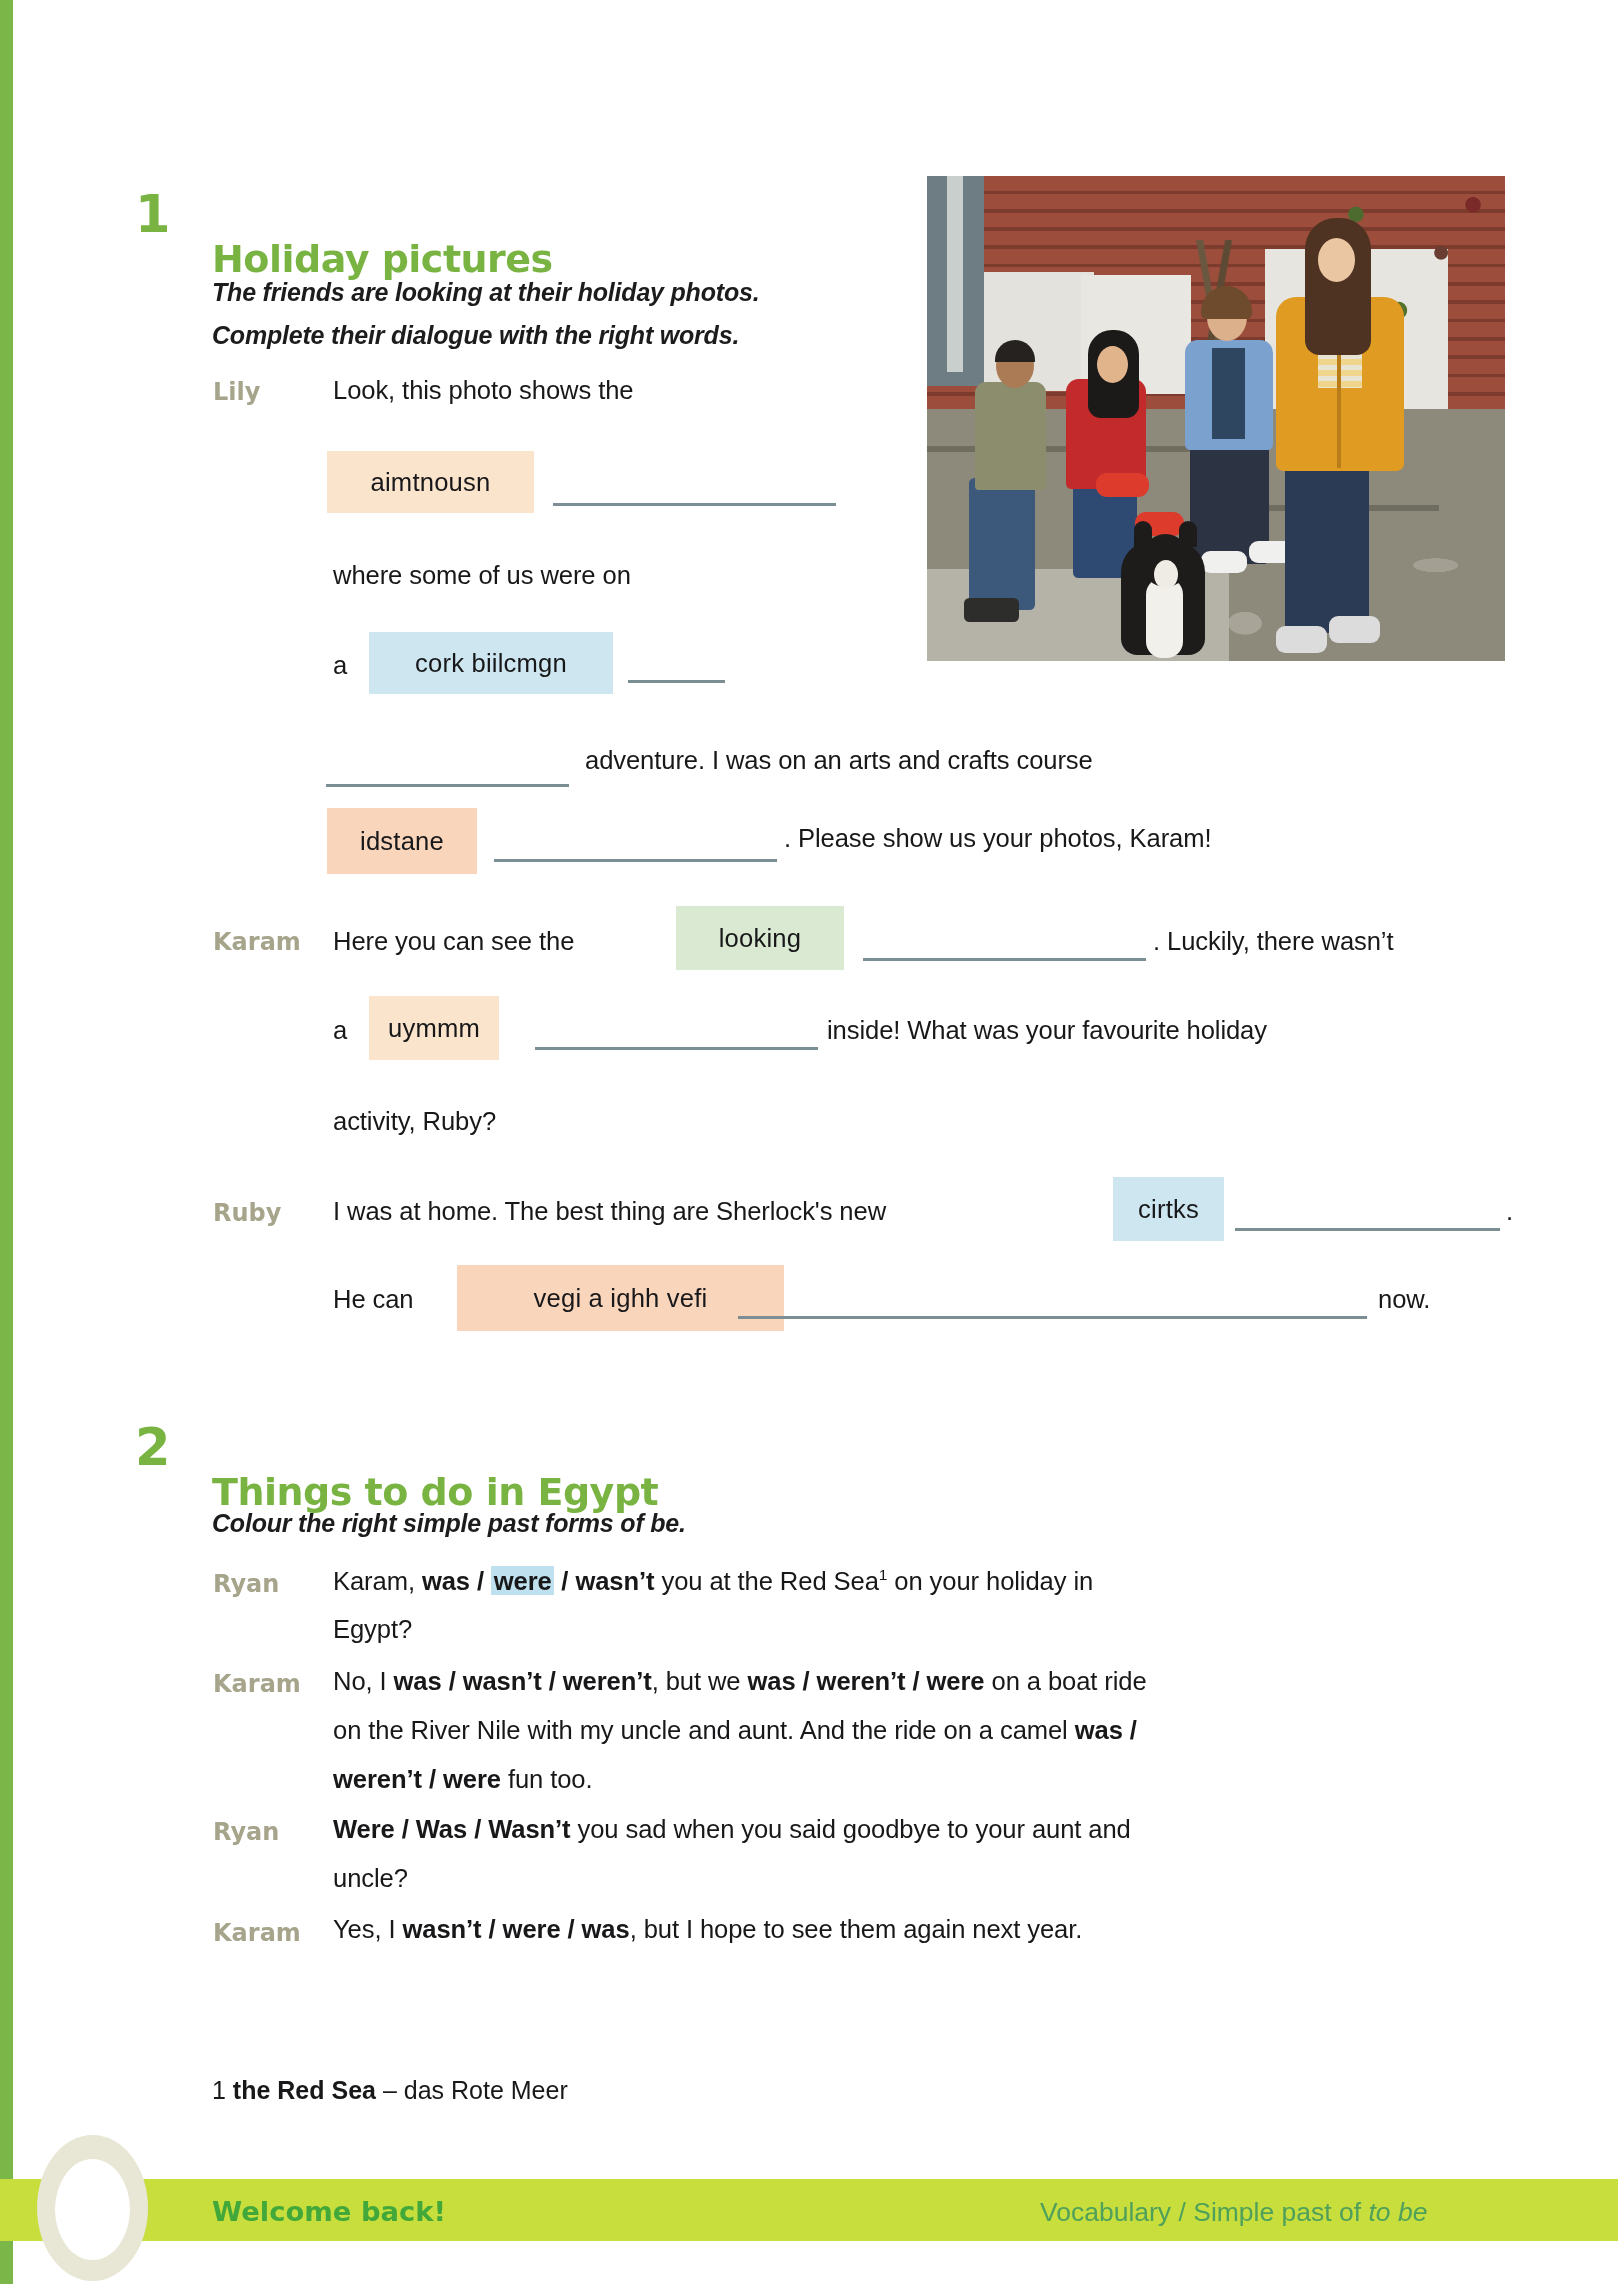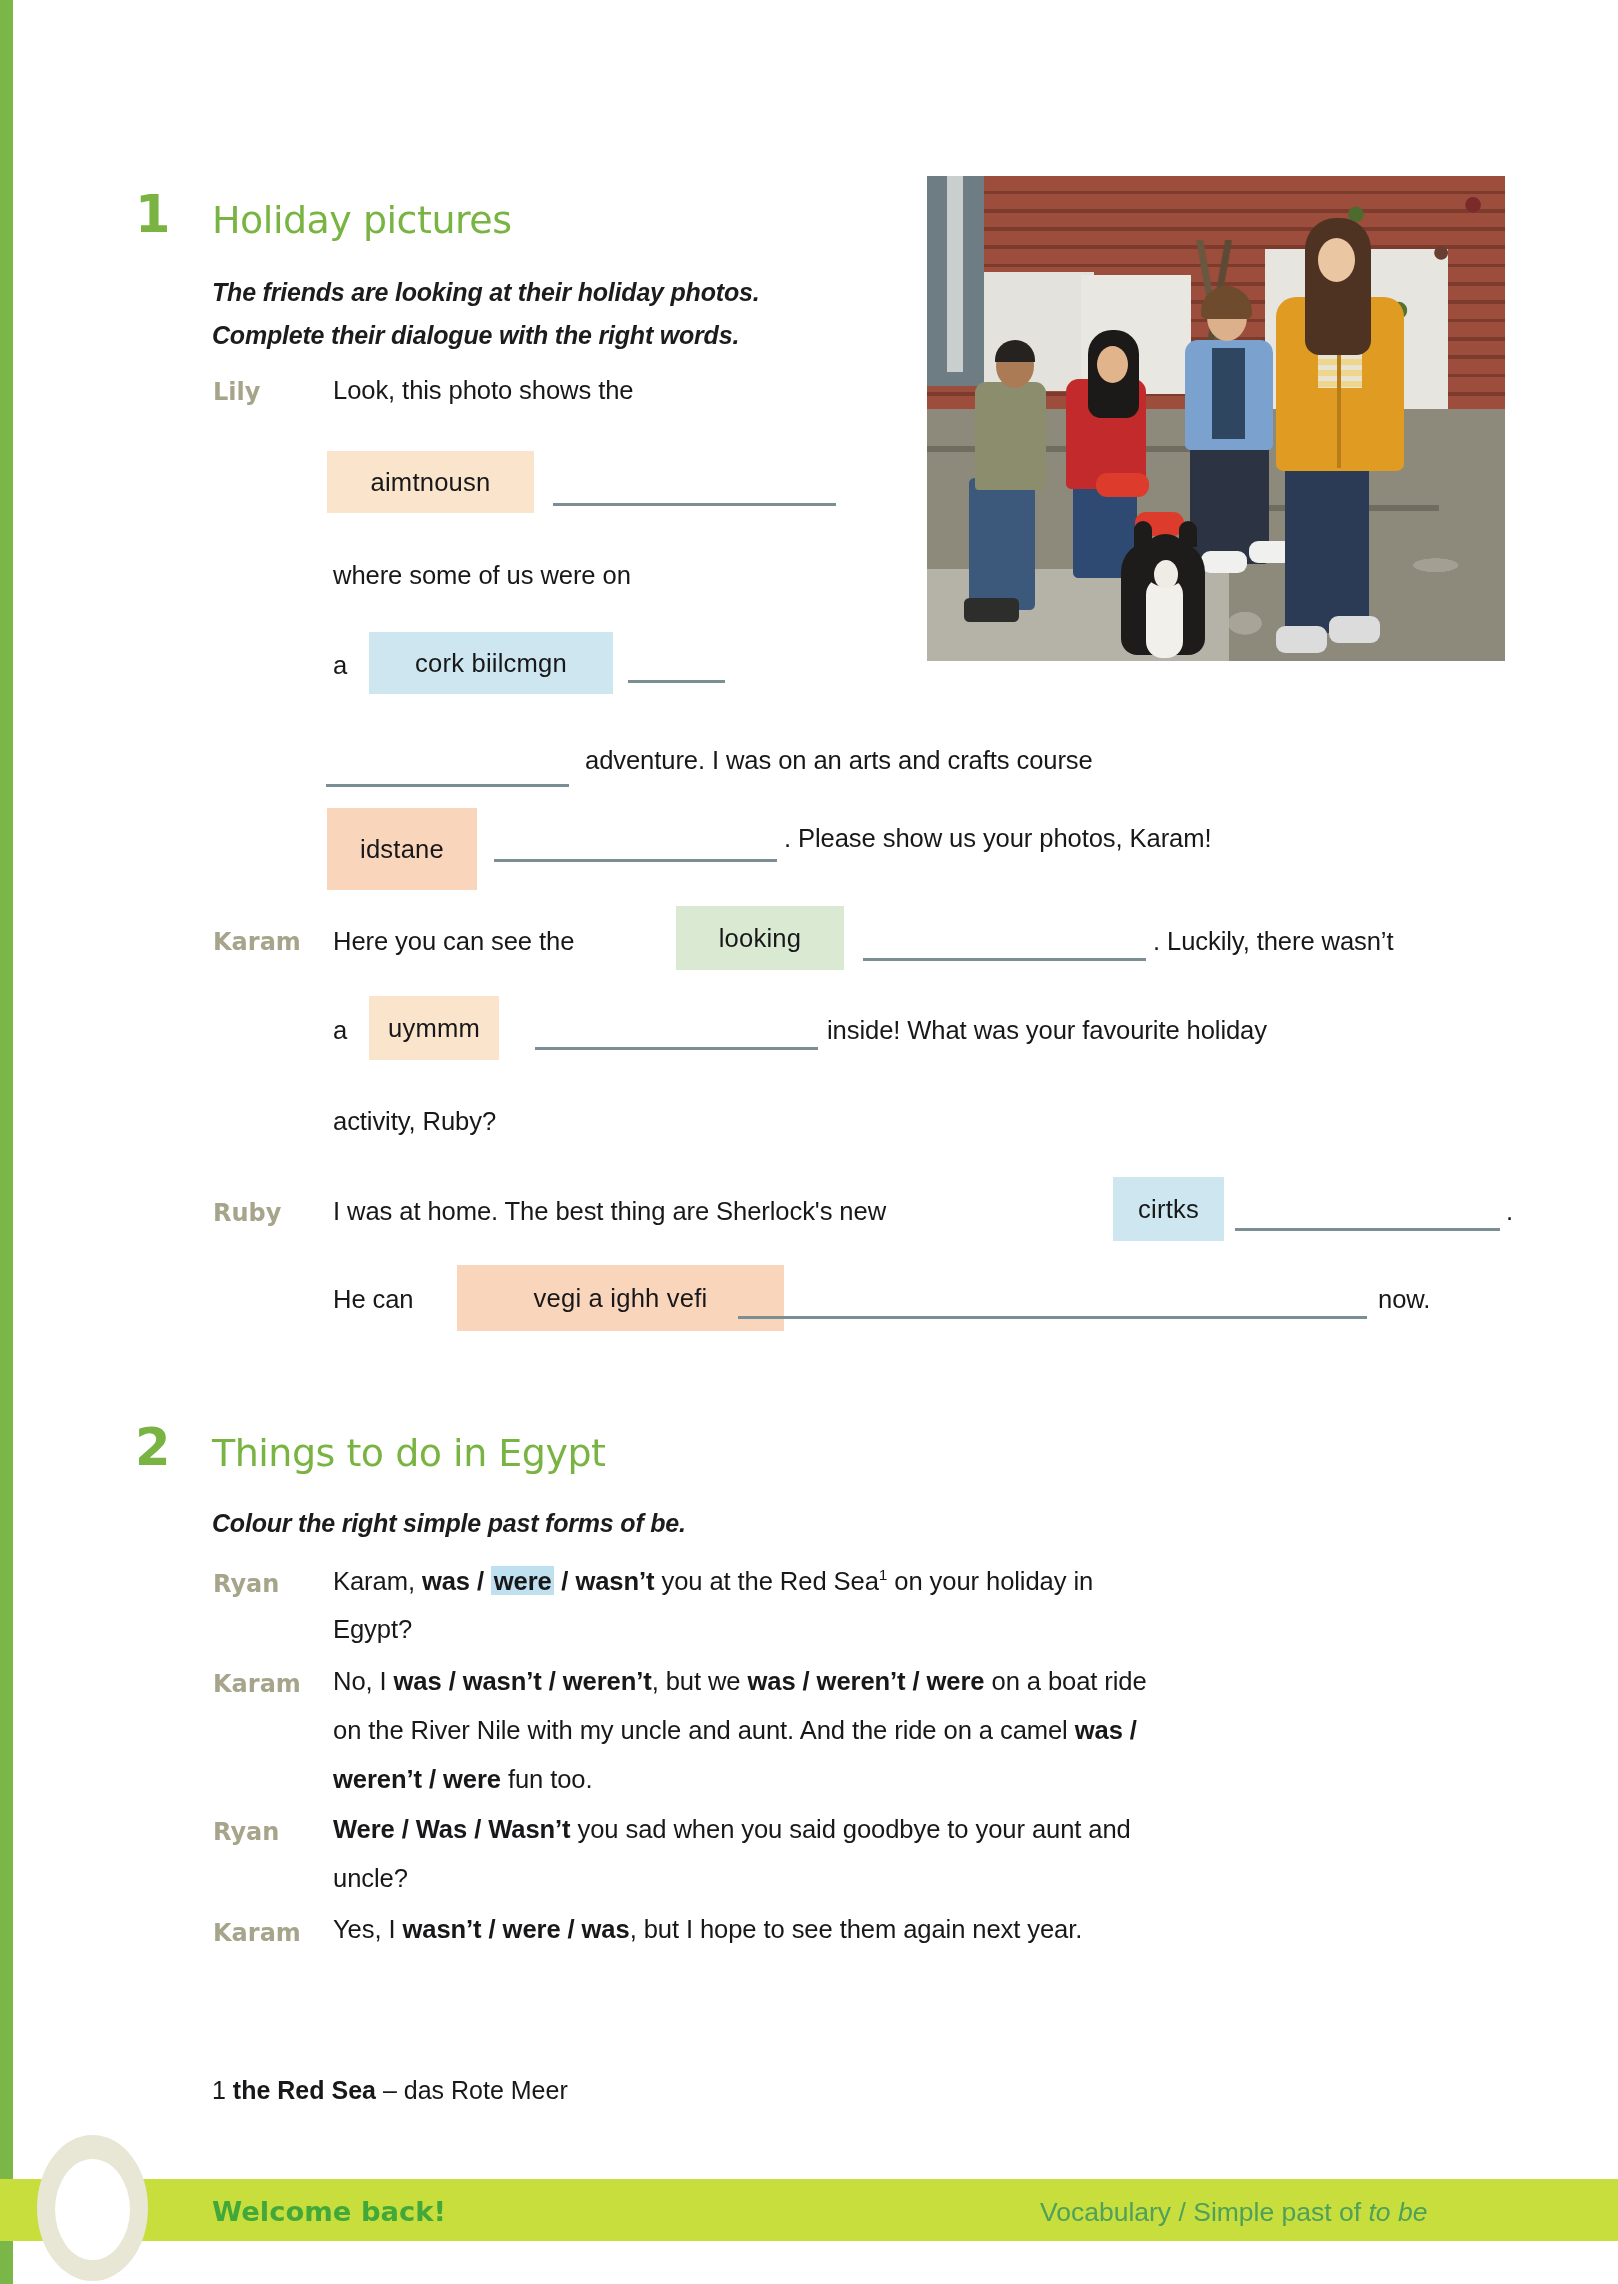--- a/index.html
+++ b/index.html
@@ -34,25 +34,26 @@
     position: absolute;
     font-family: "DejaVu Sans", sans-serif;
     font-weight: bold;
     font-size: 51px;
     color: #79b443;
     letter-spacing: -0.9px;
   }
   .ex-title {
     position: absolute;
     font-family: "DejaVu Sans", sans-serif;
-    font-weight: normal;
+    font-weight: bold;
     font-size: 38px;
     color: #79b443;
     letter-spacing: -0.5px;
     white-space: nowrap;
+    margin-top: 39px;
   }
   .ex-instr {
     position: absolute;
     font-family: "Liberation Sans", sans-serif;
     font-style: italic;
     font-weight: bold;
     font-size: 25px;
     color: #1c1c1c;
     white-space: nowrap;
     letter-spacing: -0.2px;
@@ -261,21 +262,21 @@
 
   <div class="line" style="left:333px; top:561px;">where some of us were on</div>
 
   <div class="line" style="left:333px; top:651px;">a</div>
   <div class="chip blue" style="left:369px; top:632px; width:244px; height:62px;">cork biilcmgn</div>
   <div class="rule" style="left:628px; top:680px; width:97px;"></div>
 
   <div class="rule" style="left:326px; top:784px; width:243px;"></div>
   <div class="line" style="left:585px; top:746px;">adventure. I was on an arts and crafts course</div>
 
-  <div class="chip peach2" style="left:327px; top:808px; width:150px; height:82px;">idstane</div>
+  <div class="chip peach2" style="left:327px; top:808px; width:150px; height:66px;">idstane</div>
   <div class="rule" style="left:494px; top:859px; width:283px;"></div>
   <div class="line" style="left:784px; top:824px;">. Please show us your photos, Karam!</div>
 
   <div class="speaker" style="left:213px; top:928px;">Karam</div>
   <div class="line" style="left:333px; top:927px;">Here you can see the</div>
   <div class="chip green" style="left:676px; top:906px; width:168px; height:64px;">looking</div>
   <div class="rule" style="left:863px; top:958px; width:283px;"></div>
   <div class="line" style="left:1153px; top:927px;">. Luckily, there wasn’t</div>
 
   <div class="line" style="left:333px; top:1016px;">a</div>

